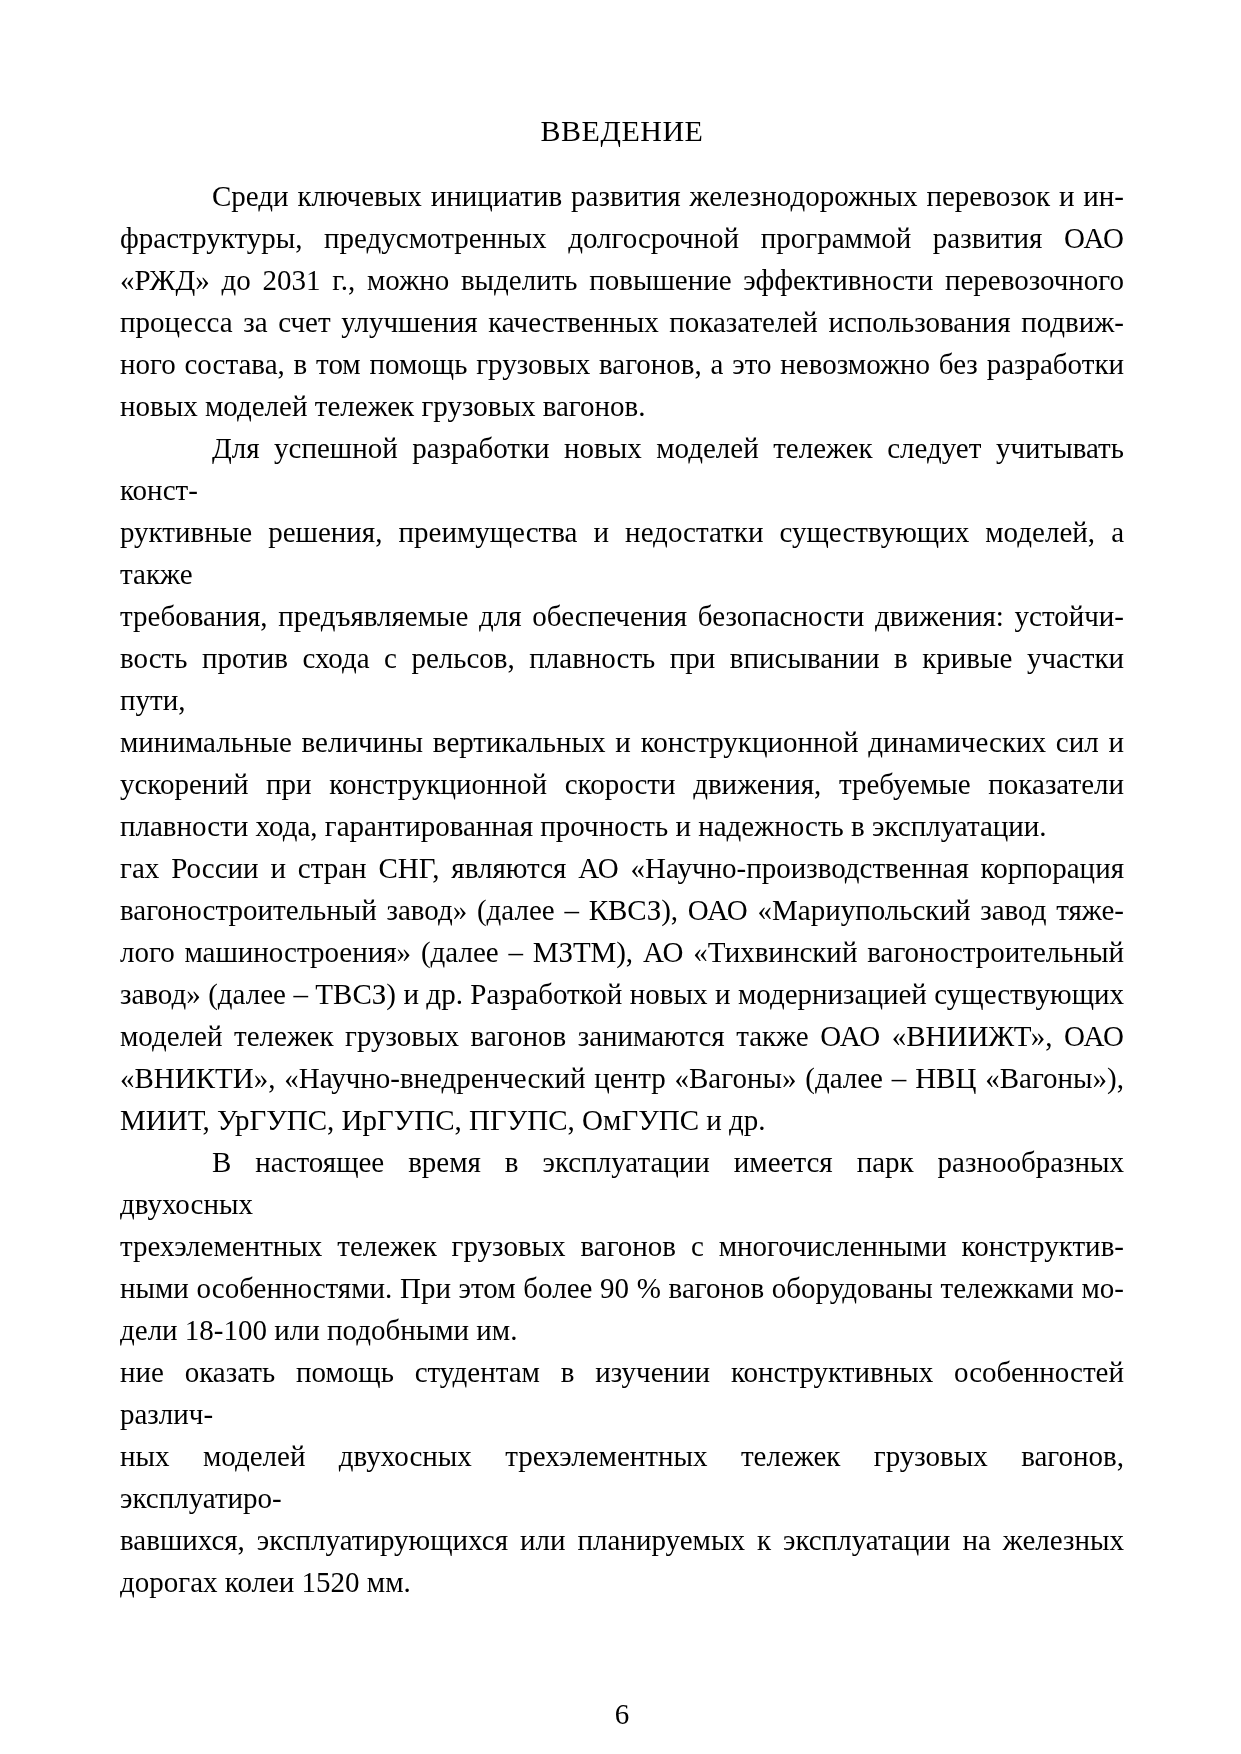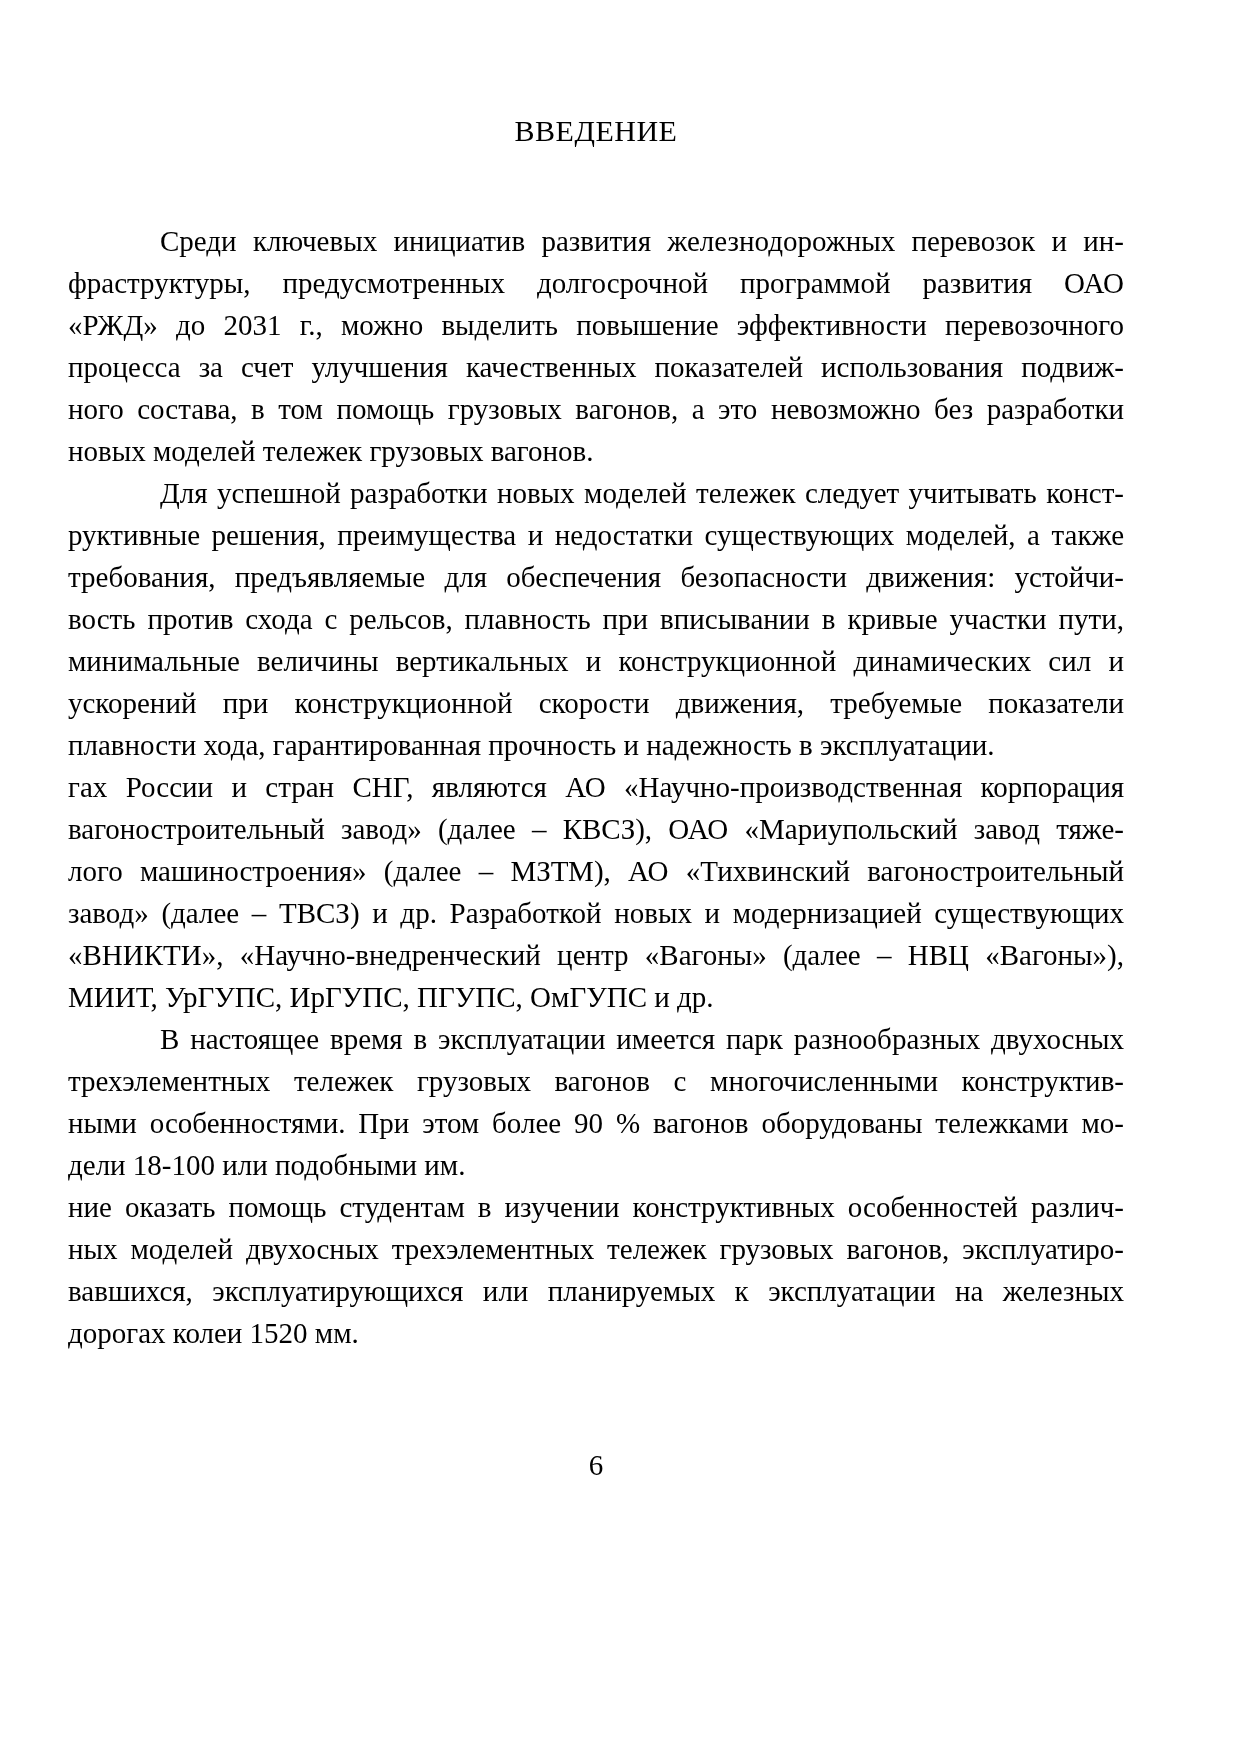--- a/index.html
+++ b/index.html
@@ -12,34 +12,34 @@
     height: 1754px;
     overflow: hidden;
     font-family: "Liberation Serif", "DejaVu Serif", serif;
     color: #000000;
     -webkit-font-smoothing: antialiased;
   }
   .page {
     box-sizing: border-box;
     width: 1241px;
     height: 1754px;
-    padding-left: 68px;
+    padding-left: 120px;
     padding-right: 117px;
   }
   .title {
     margin: 0;
     padding-top: 110px;
     font-size: 30px;
     font-weight: normal;
     line-height: 42px;
     text-align: center;
     letter-spacing: 0.5px;
   }
   .content {
-    margin-top: 68px;
+    margin-top: 23px;
     font-size: 29px;
   }
   .paragraph {
     margin: 0;
   }
   .line {
     line-height: 42px;
     text-align: justify;
     text-align-last: justify;
     white-space: normal;
@@ -80,20 +80,21 @@
         <div class="line">вость против схода с рельсов, плавность при вписывании в кривые участки пути,</div>
         <div class="line">минимальные величины вертикальных и конструкционной динамических сил и</div>
         <div class="line">ускорений при конструкционной скорости движения, требуемые показатели</div>
         <div class="line last">плавности хода, гарантированная прочность и надежность в эксплуатации.</div>
       </div>
       <div class="paragraph">
         <div class="line">гах России и стран СНГ, являются АО «Научно-производственная корпорация</div>
         <div class="line">вагоностроительный завод» (далее – КВСЗ), ОАО «Мариупольский завод тяже-</div>
         <div class="line">лого машиностроения» (далее – МЗТМ), АО «Тихвинский вагоностроительный</div>
         <div class="line">завод» (далее – ТВСЗ) и др. Разработкой новых и модернизацией существующих</div>
+        <div class="line">моделей тележек грузовых вагонов занимаются также ОАО «ВНИИЖТ», ОАО</div>
         <div class="line">«ВНИКТИ», «Научно-внедренческий центр «Вагоны» (далее – НВЦ «Вагоны»),</div>
         <div class="line last">МИИТ, УрГУПС, ИрГУПС, ПГУПС, ОмГУПС и др.</div>
       </div>
       <div class="paragraph">
         <div class="line first">В настоящее время в эксплуатации имеется парк разнообразных двухосных</div>
         <div class="line">трехэлементных тележек грузовых вагонов с многочисленными конструктив-</div>
         <div class="line">ными особенностями. При этом более 90 % вагонов оборудованы тележками мо-</div>
         <div class="line last">дели 18-100 или подобными им.</div>
       </div>
       <div class="paragraph">

